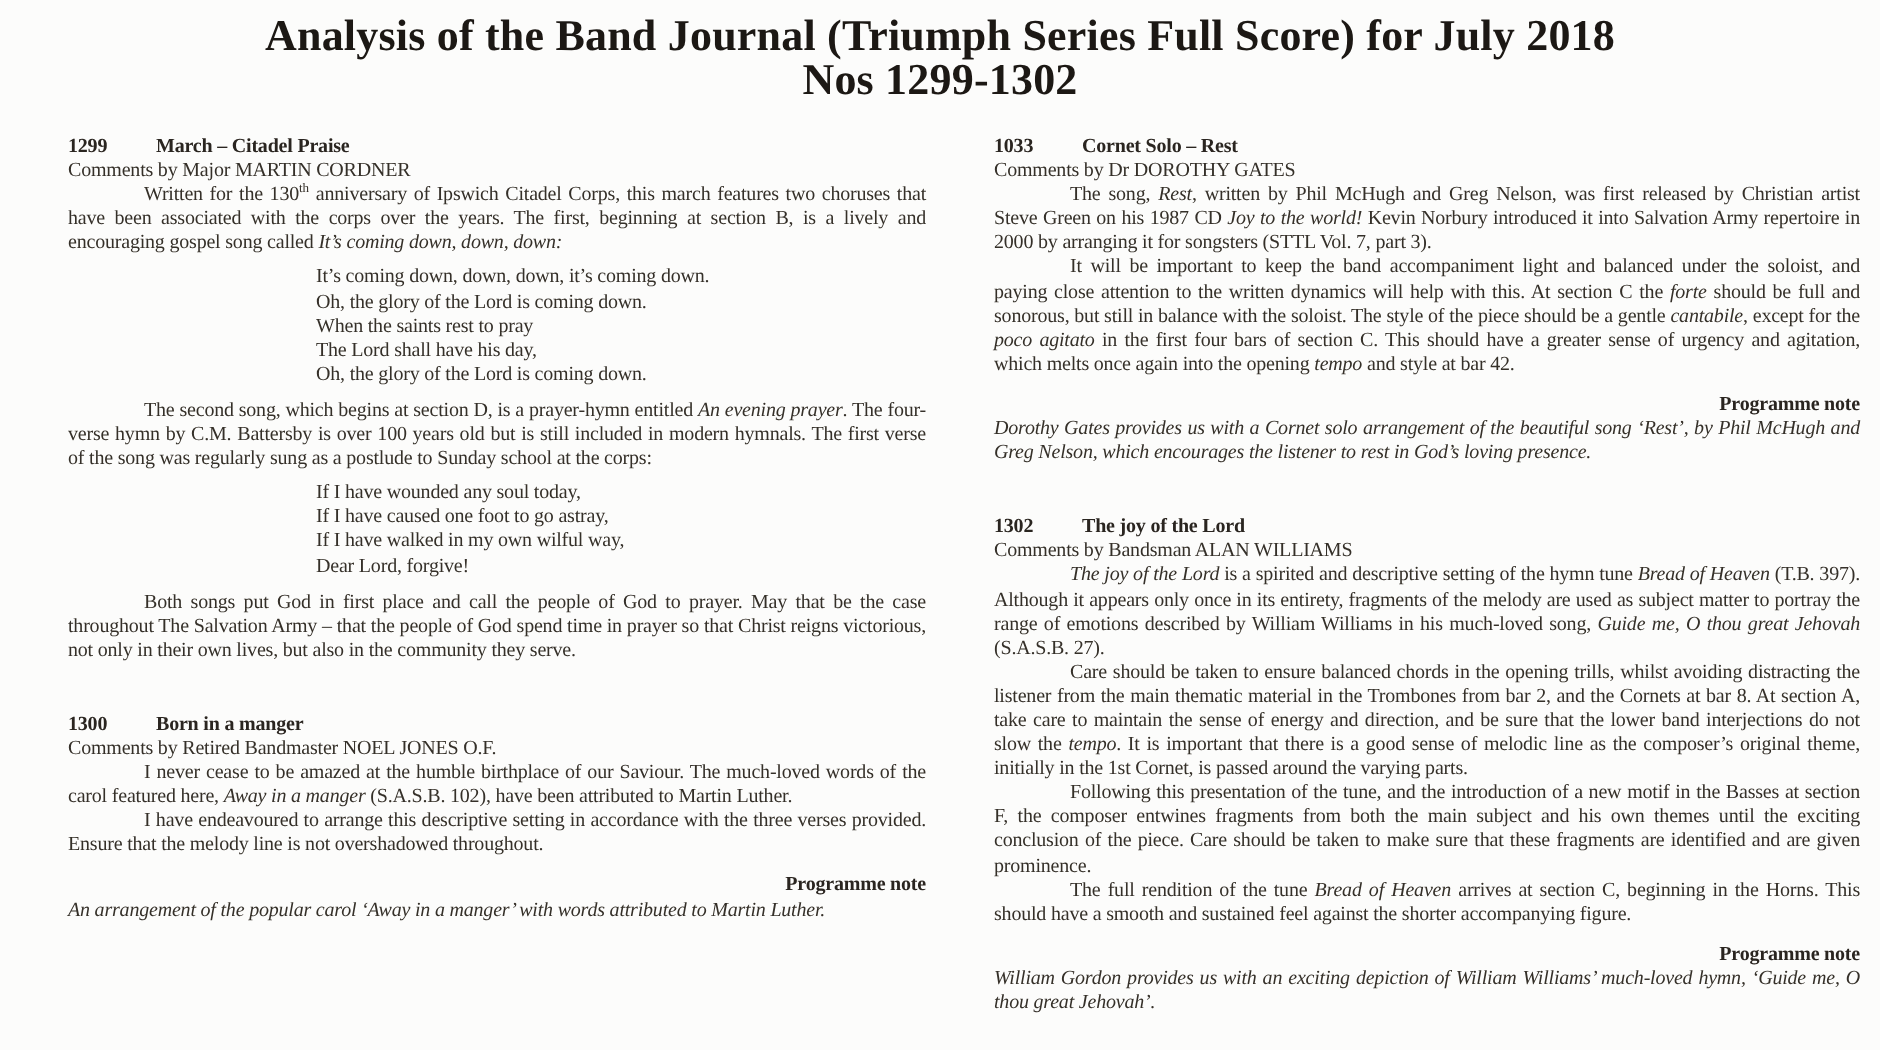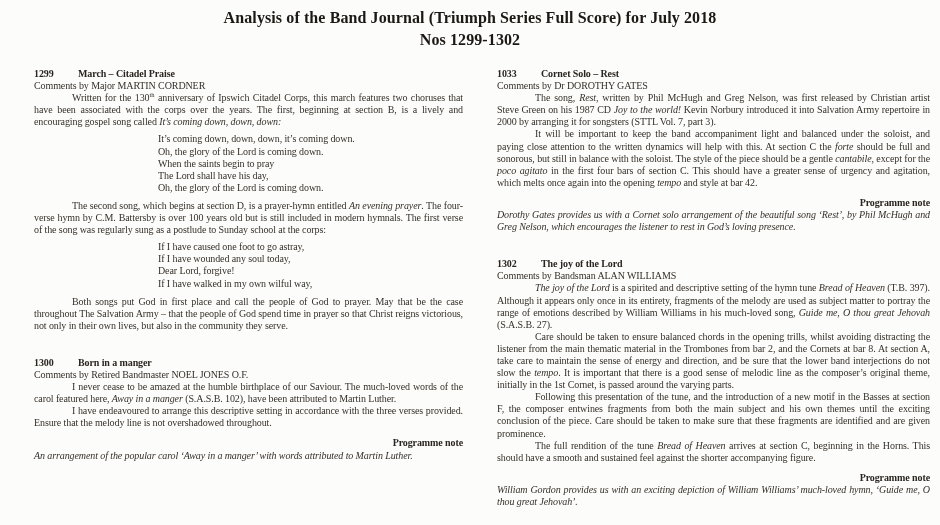--- a/index.html
+++ b/index.html
@@ -8,21 +8,21 @@
     width:940px; height:525px;
     background:#fcfcfb;
     overflow:hidden;
     font-family:"Liberation Serif", serif;
     color:#353029;
   }
   .doc-title {
     position:absolute; top:7px; left:0; width:940px;
     text-align:center;
     font-weight:bold;
-    font-size:16px;
+    font-size:22px;
     line-height:22px;
     color:#1c1814;
     letter-spacing:0.1px;
   }
   .col {
     position:absolute; top:68px;
     font-size:10px;
     line-height:12.1px;
     text-align:justify;
     letter-spacing:-0.1px;
@@ -64,30 +64,30 @@
 
     <div class="section">
       <div class="sec-head">
         <span class="sec-num">1299</span><span class="sec-title">March – Citadel Praise</span>
       </div>
       <div class="byline">Comments by Major MARTIN CORDNER</div>
       <p class="para">Written for the 130<sup>th</sup> anniversary of Ipswich Citadel Corps, this march features two choruses that have been associated with the corps over the years. The first, beginning at section B, is a lively and encouraging gospel song called <i>It’s coming down, down, down:</i></p>
       <div class="verse">
         <span class="verse-line">It’s coming down, down, down, it’s coming down.</span>
         <span class="verse-line">Oh, the glory of the Lord is coming down.</span>
-        <span class="verse-line">When the saints begin to pray</span>
+        <span class="verse-line">When the saints rest to pray</span>
         <span class="verse-line">The Lord shall have his day,</span>
         <span class="verse-line">Oh, the glory of the Lord is coming down.</span>
       </div>
       <p class="para">The second song, which begins at section D, is a prayer-hymn entitled <i>An evening prayer</i>. The four-verse hymn by C.M. Battersby is over 100 years old but is still included in modern hymnals. The first verse of the song was regularly sung as a postlude to Sunday school at the corps:</p>
       <div class="verse">
+        <span class="verse-line">If I have wounded any soul today,</span>
         <span class="verse-line">If I have caused one foot to go astray,</span>
-        <span class="verse-line">If I have wounded any soul today,</span>
+        <span class="verse-line">If I have walked in my own wilful way,</span>
         <span class="verse-line">Dear Lord, forgive!</span>
-        <span class="verse-line">If I have walked in my own wilful way,</span>
       </div>
       <p class="para">Both songs put God in first place and call the people of God to prayer. May that be the case throughout The Salvation Army – that the people of God spend time in prayer so that Christ reigns victorious, not only in their own lives, but also in the community they serve.</p>
     </div>
 
     <div class="section">
       <div class="sec-head">
         <span class="sec-num">1300</span><span class="sec-title">Born in a manger</span>
       </div>
       <div class="byline">Comments by Retired Bandmaster NOEL JONES O.F.</div>
       <p class="para">I never cease to be amazed at the humble birthplace of our Saviour. The much-loved words of the carol featured here, <i>Away in a manger</i> (S.A.S.B. 102), have been attributed to Martin Luther.</p>

